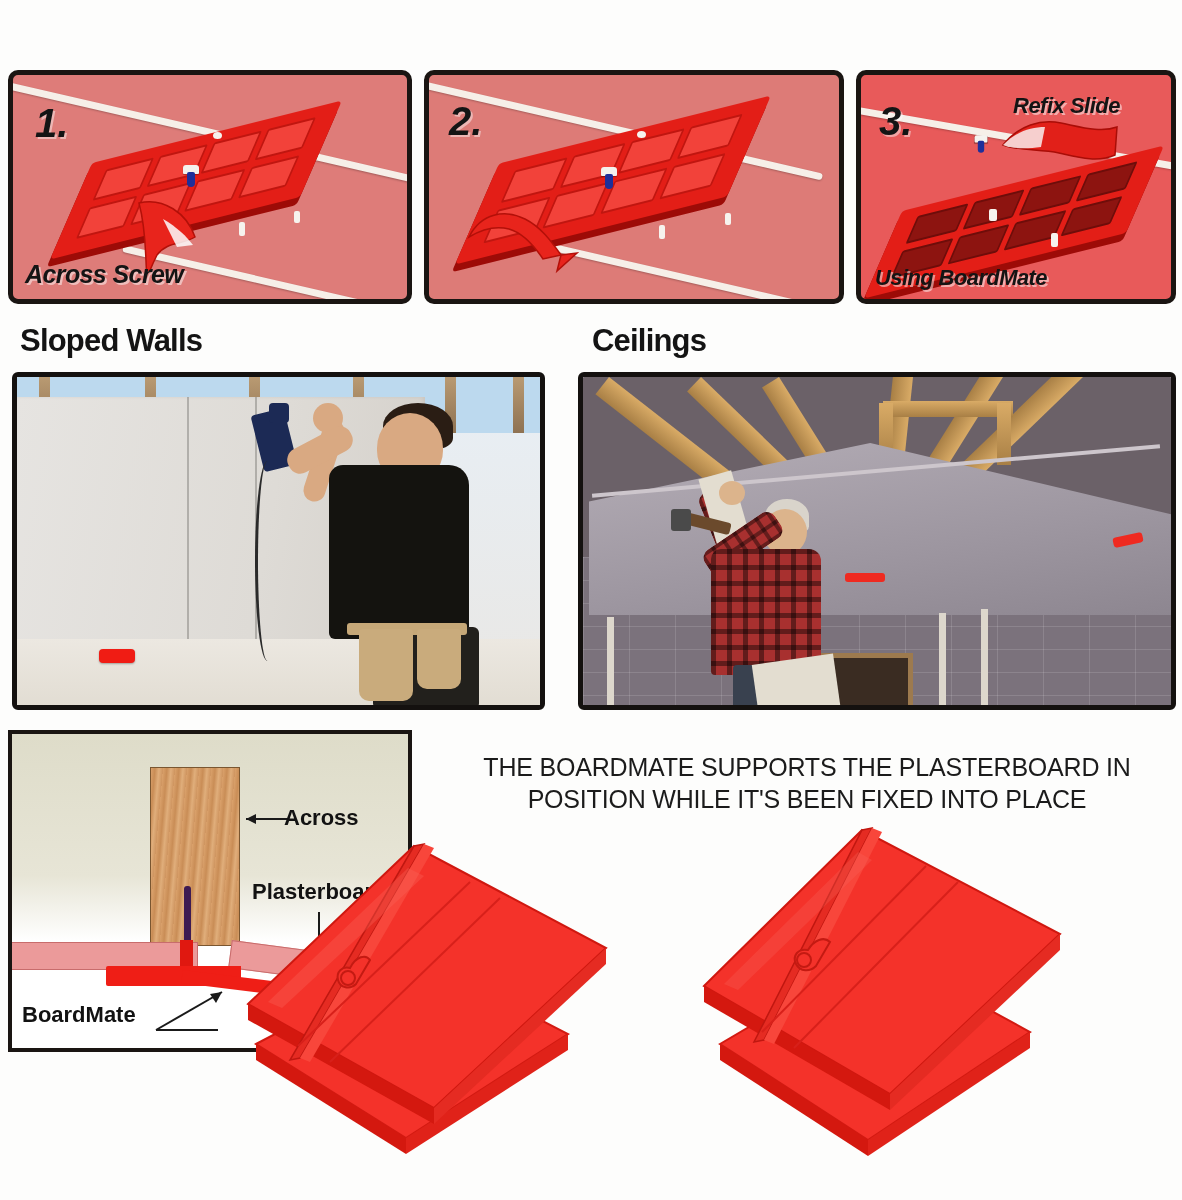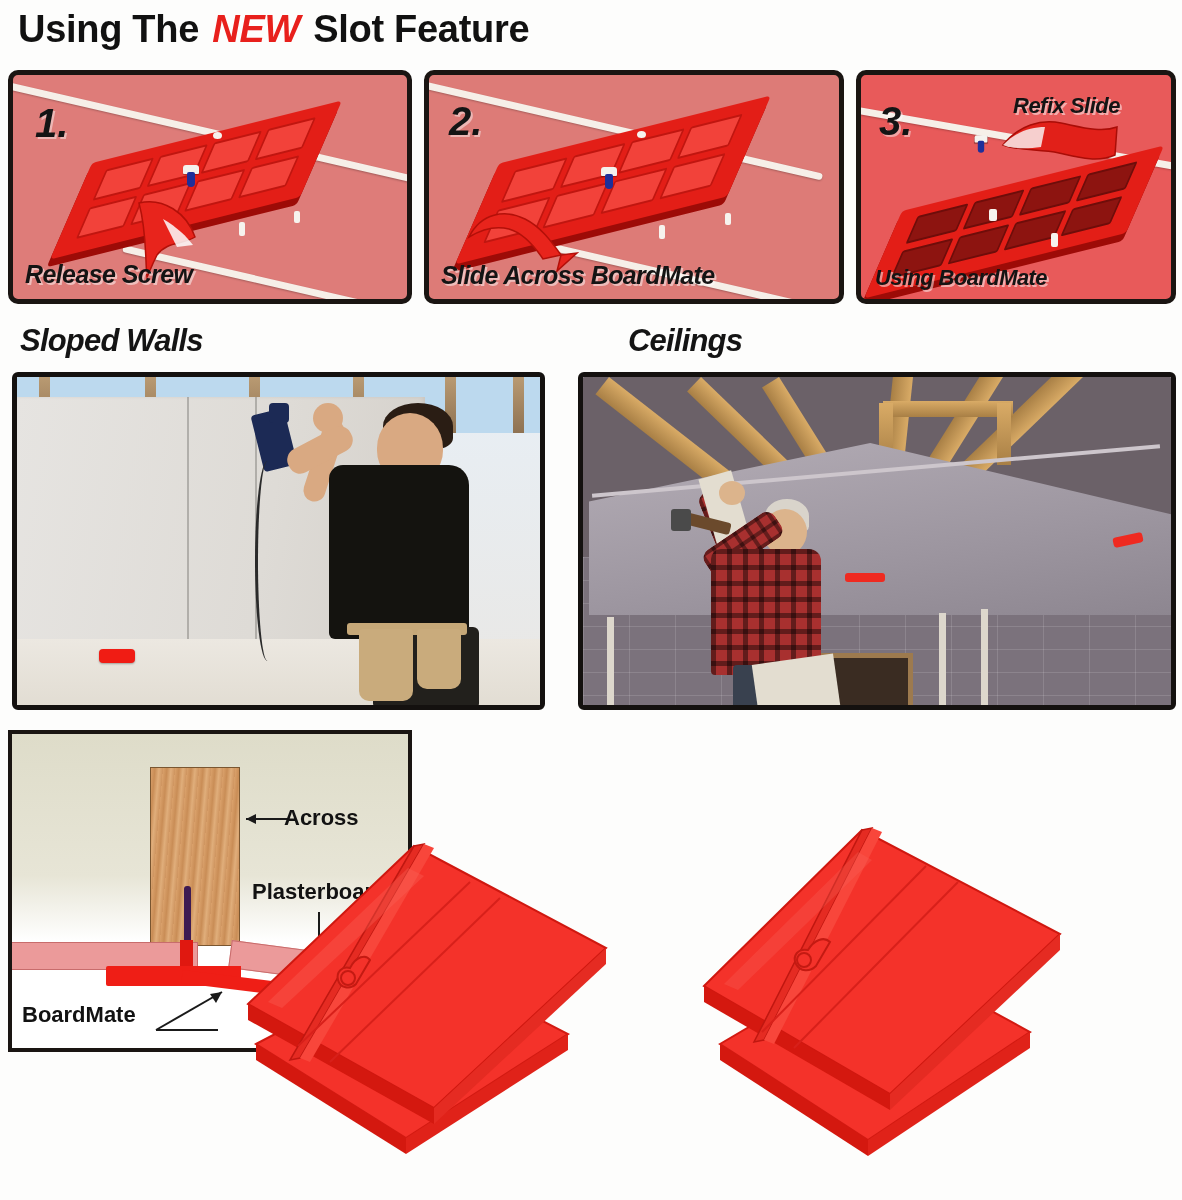--- a/index.html
+++ b/index.html
@@ -92,25 +92,25 @@
     background:#1e2f9a;border-radius:2px 2px 4px 4px;
   }
   .nub{position:absolute;background:#f6f3ee;border-radius:2px;z-index:4;}
 
   
   .flag{position:absolute;z-index:5;}
   .flag svg{display:block;}
 
   
   .section-head{
-    position:absolute;font-size:31px;font-weight:bold;font-style:italic;
+    position:absolute;font-size:31px;font-weight:bold;
     color:#141414;letter-spacing:-0.8px;white-space:nowrap;
   }
   #head-sloped{left:20px;top:323px;}
-  #head-ceilings{left:628px;top:323px;}
+  #head-ceilings{left:592px;top:323px;}
 
   
   .photo-panel{
     position:absolute;border:5px solid #14110f;border-radius:6px;
     box-sizing:border-box;overflow:hidden;
   }
   #photo-sloped{left:12px;top:372px;width:533px;height:338px;}
   #photo-ceiling{left:578px;top:372px;width:598px;height:338px;}
 
   
@@ -223,23 +223,20 @@
   .product{position:absolute;}
   .product svg{display:block;overflow:visible;}
   #product-left{left:238px;top:808px;}
   #product-right{left:690px;top:800px;}
 </style>
 </head>
 <body>
 
 <div class="page">
 
-  <div class="main-title">
-    <span>Using The </span><span class="new">NEW</span><span> Slot Feature</span>
-  </div>
 
   <div class="steps-row">
 
     <div class="step-panel" id="step-1">
       <div class="guide-line" style="left:-10px;top:6px;width:420px;height:7px;transform:rotate(13deg);transform-origin:left center;"></div>
       <div class="guide-line" style="left:110px;top:170px;width:320px;height:7px;transform:rotate(13deg);transform-origin:left center;"></div>
 
       <div class="iso-board" style="left:58px;top:62px;width:250px;height:86px;">
         <div class="iso-top"></div>
         <div class="iso-grid">
@@ -260,21 +257,21 @@
         <div class="head"></div>
         <div class="shank"></div>
       </div>
       <div class="flag" style="left:120px;top:122px;">
         <svg width="110" height="82" viewBox="0 0 110 82">
           <path d="M6 6 C30 0 54 16 62 40 C50 48 34 44 24 58 C18 70 16 76 14 80 C12 62 14 36 6 6 Z" fill="#e8241c" stroke="#b31009" stroke-width="1.5"></path>
           <path d="M30 22 C44 30 54 40 60 48 L44 50 C38 38 34 30 30 22 Z" fill="#fdfdfd" opacity=".85"></path>
         </svg>
       </div>
       <div class="step-num" style="left:22px;top:26px;">1.</div>
-      <div class="step-caption" style="left:12px;top:185px;">Release Screw</div>
+      <div class="step-caption" style="left:12px;top:185px;">Across Screw</div>
     </div>
 
     <div class="step-panel" id="step-2">
       <div class="guide-line" style="left:-16px;top:4px;width:420px;height:7px;transform:rotate(13deg);transform-origin:left center;"></div>
       <div class="guide-line" style="left:120px;top:168px;width:320px;height:7px;transform:rotate(13deg);transform-origin:left center;"></div>
 
       <div class="iso-board" style="left:48px;top:60px;width:272px;height:90px;">
         <div class="iso-top"></div>
         <div class="iso-grid">
           <div class="iso-cell"></div>
@@ -294,21 +291,20 @@
         <div class="head"></div>
         <div class="shank"></div>
       </div>
       <div class="flag" style="left:36px;top:132px;">
         <svg width="120" height="70" viewBox="0 0 120 70">
           <path d="M4 30 C16 6 40 2 60 12 C76 20 86 34 96 48 L78 52 C70 40 58 26 44 22 C28 18 14 24 4 30 Z" fill="#e8241c" stroke="#b31009" stroke-width="1.5"></path>
           <path d="M96 48 L112 46 L92 64 Z" fill="#e8241c" stroke="#b31009" stroke-width="1.5"></path>
         </svg>
       </div>
       <div class="step-num" style="left:20px;top:24px;">2.</div>
-      <div class="step-caption" style="left:12px;top:186px;">Slide Across BoardMate</div>
     </div>
 
     <div class="step-panel" id="step-3">
       <div class="guide-line" style="left:-14px;top:30px;width:360px;height:7px;transform:rotate(10deg);transform-origin:left center;"></div>
 
       <div class="flag" style="left:136px;top:36px;">
         <svg width="126" height="64" viewBox="0 0 126 64">
           <path d="M6 34 C22 14 44 8 64 12 C84 16 104 22 120 16 L118 44 C100 52 80 46 62 42 C42 38 22 40 6 34 Z" fill="#e12019" stroke="#a90d07" stroke-width="1.5"></path>
           <path d="M6 34 C20 20 34 16 48 16 L44 36 C30 38 16 38 6 34 Z" fill="#fbfbfb" opacity=".8"></path>
         </svg>
@@ -446,20 +442,24 @@
         <line x1="18" y1="46" x2="84" y2="8" stroke="#1a1a1a" stroke-width="2"></line>
         <path d="M84 8 L72 10 L78 19 Z" fill="#1a1a1a"></path>
       </svg>
     </div>
 
     <div class="dg-label" id="lbl-joist">Across</div>
     <div class="dg-label" id="lbl-plasterboard">Plasterboard</div>
     <div class="dg-label" id="lbl-boardmate">BoardMate</div>
   </div>
 
+  <div class="bottom-caption">
+    <div>THE BOARDMATE SUPPORTS THE PLASTERBOARD IN</div>
+    <div>POSITION WHILE IT'S BEEN FIXED INTO PLACE</div>
+  </div>
 
   <div class="product" id="product-left">
     <svg width="420" height="360" viewBox="0 0 420 360">
 
       <path d="M18 236 L182 150 L330 226 L168 330 Z" fill="#f4322a" stroke="#d21a12" stroke-width="2"></path>
       <path d="M18 236 L18 252 L168 346 L168 330 Z" fill="#d4180f"></path>
       <path d="M168 330 L168 346 L330 242 L330 226 Z" fill="#e02219"></path>
 
       <path d="M10 196 L176 38 L368 140 L196 300 Z" fill="#f4322a" stroke="#cf1810" stroke-width="2"></path>
       <path d="M10 196 L10 212 L196 316 L196 300 Z" fill="#d4180f"></path>

